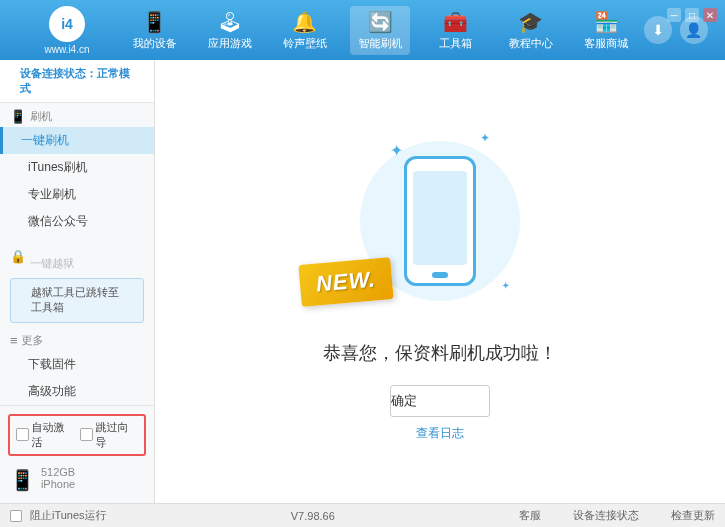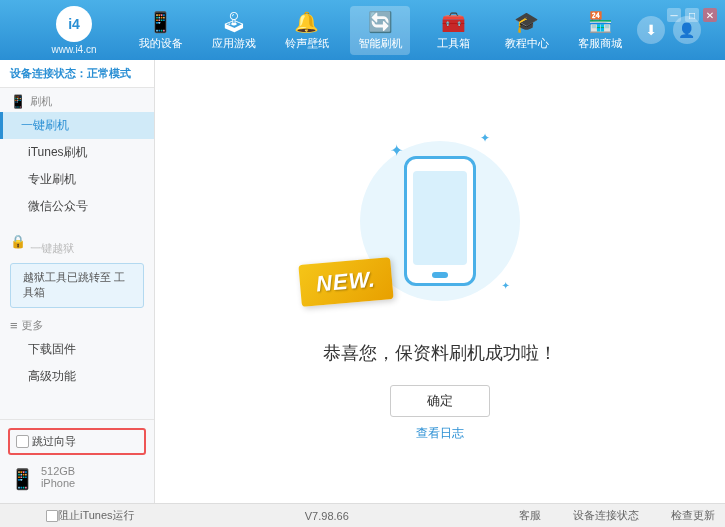--- a/index.html
+++ b/index.html
@@ -4,21 +4,21 @@
   <style>
     * { margin: 0; padding: 0; box-sizing: border-box; }
     body { width: 725px; height: 527px; font-family: 'Microsoft YaHei', Arial, sans-serif; font-size: 12px; overflow: hidden; background: #f0f0f0; }
 
     
     .top-nav {
       background: linear-gradient(180deg, #4ab0e8 0%, #2a8fd4 100%);
       height: 60px;
       display: flex;
       align-items: center;
-      padding: 0 24px;
+      padding: 0 17px;
       color: white;
     }
     .logo-area {
       width: 100px;
       display: flex;
       flex-direction: column;
       align-items: center;
       justify-content: center;
     }
     .logo-circle {
@@ -108,21 +108,21 @@
     
     .sidebar {
       width: 155px;
       background: #f7f8fa;
       border-right: 1px solid #e0e0e0;
       display: flex;
       flex-direction: column;
       overflow: hidden;
     }
     .status-bar {
-      padding: 6px 10px;
+      padding: 6px 20px;
       font-size: 11px;
       color: #666;
       border-bottom: 1px solid #e5e5e5;
       background: #fff;
     }
     .status-bar span { color: #2a8fd4; font-weight: bold; }
     .sidebar-section-label {
       display: flex;
       align-items: center;
       padding: 6px 10px 3px 10px;
@@ -141,21 +141,21 @@
       border-radius: 0;
     }
     .sidebar-item.active {
       background: #d0eaf8;
       color: #2a8fd4;
       border-left: 3px solid #2a8fd4;
       padding-left: 18px;
     }
     .sidebar-notice {
       margin: 4px 10px;
-      padding: 6px 12px;
+      padding: 6px 20px;
       background: #e8f4fc;
       border: 1px solid #b3d9f0;
       border-radius: 3px;
       font-size: 11px;
       color: #555;
       line-height: 1.4;
     }
     .sidebar-bottom {
       margin-top: auto;
       padding: 8px;
@@ -294,21 +294,20 @@
       width: 100px;
       height: 32px;
       background: white;
       border: 1px solid #ccc;
       border-radius: 3px;
       cursor: pointer;
       font-size: 13px;
       color: #333;
       display: flex;
       align-items: center;
-      justify-content: center;
       margin-bottom: 8px;
     }
     .log-link {
       font-size: 12px;
       color: #2a8fd4;
       cursor: pointer;
       text-decoration: none;
     }
 
     
@@ -319,22 +318,21 @@
       display: flex;
       align-items: center;
       padding: 0 10px;
       font-size: 11px;
       color: #666;
       gap: 20px;
     }
     .footer-left {
       display: flex;
       align-items: center;
-      gap: 0;
-      margin-left: 36px;
+      gap: 8px;
     }
     .footer-checkbox {
       width: 12px;
       height: 12px;
       border: 1px solid #aaa;
       background: white;
       border-radius: 1px;
     }
     .footer-center { flex: 1; text-align: center; }
     .footer-right { display: flex; gap: 32px; }
@@ -421,20 +419,24 @@
       <span class="section-icon">≡</span>
       <span>更多</span>
     </div>
     <div class="sidebar-item">下载固件</div>
     <div class="sidebar-item">高级功能</div>
 
     <div class="sidebar-bottom">
       <div class="auto-activate-row">
         <div class="checkbox-item">
           <div class="checkbox"></div>
+          <span>自动激活</span>
+        </div>
+        <div class="checkbox-item">
+          <div class="checkbox"></div>
           <span>跳过向导</span>
         </div>
       </div>
       <div class="device-item">
         <div class="device-icon">📱</div>
         <div class="device-info">
           <div class="device-detail">512GB</div>
           <div class="device-detail">iPhone</div>
         </div>
       </div>

